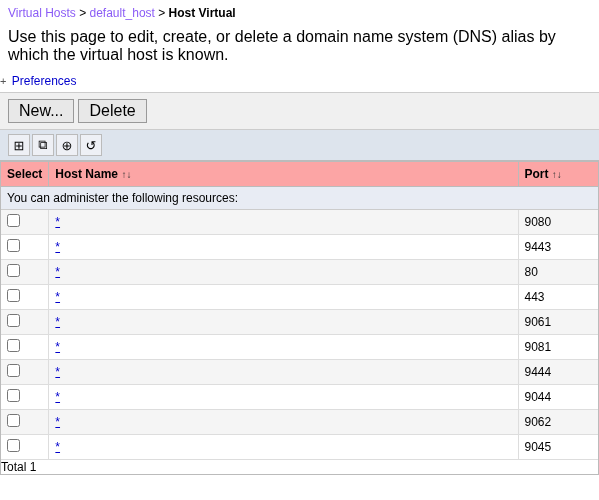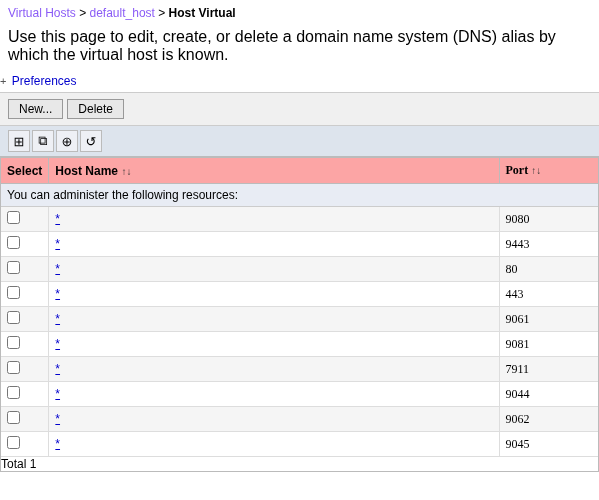--- a/index.html
+++ b/index.html
@@ -8,21 +8,21 @@
     .breadcrumb { padding: 6px 8px; font-size: 12px; }
     .breadcrumb a { color: #8b5cf6; text-decoration: none; }
 
     .description { padding: 2px 8px 6px 8px; font-size: 16px; }
 
     .preferences-bar { padding: 4px 0; font-size: 12px; color: #333; }
     .preferences-bar a { color: #0000cc; text-decoration: none; }
 
     .toolbar { padding: 6px 8px; display: flex; gap: 4px; border-top: 1px solid #ccc; border-bottom: 1px solid #ccc; background: #f0f0f0; }
     .toolbar button {
-      font-size: 12px;
+      font-size: 16px;
       padding: 2px 10px;
       background: #e8e8e8;
       border: 1px solid #999;
       cursor: pointer;
       color: #000;
     }
 
     .icon-toolbar {
       display: flex;
       gap: 2px;
@@ -64,21 +64,21 @@
     }
 
     tbody tr { border-bottom: 1px solid #ddd; }
     tbody tr:nth-child(even) { background: #f5f5f5; }
     tbody tr:nth-child(odd) { background: #fff; }
     tbody td { padding: 4px 6px; font-size: 12px; border-right: 1px solid #ddd; }
     tbody td:last-child { border-right: none; }
 
     .select-col { width: 36px; }
     .hostname-col { width: auto; }
-    .port-col { width: 99px; font-family: Liberation Serif, serif; }
+    .port-col { width: 80px; }
 
     input[type="checkbox"] { margin: 0; }
 
     .hostname-link { color: #0000cc; text-decoration: underline; cursor: pointer; }
 
     .sort-icon { font-size: 10px; color: #333; }
 
     .expand-icon { color: #555; font-size: 11px; margin-right: 2px; }
   </style>
 </head>
@@ -154,21 +154,21 @@
           <td class="port-col">9061</td>
         </tr>
         <tr>
           <td class="select-col"><input type="checkbox" style=""></td>
           <td class="hostname-col"><a href="#" class="hostname-link">*</a></td>
           <td class="port-col">9081</td>
         </tr>
         <tr>
           <td class="select-col"><input type="checkbox" style=""></td>
           <td class="hostname-col"><a href="#" class="hostname-link">*</a></td>
-          <td class="port-col">7911</td>
+          <td class="port-col">9444</td>
         </tr>
         <tr>
           <td class="select-col"><input type="checkbox" style=""></td>
           <td class="hostname-col"><a href="#" class="hostname-link">*</a></td>
           <td class="port-col">9044</td>
         </tr>
         <tr>
           <td class="select-col"><input type="checkbox" style=""></td>
           <td class="hostname-col"><a href="#" class="hostname-link">*</a></td>
           <td class="port-col">9062</td>

